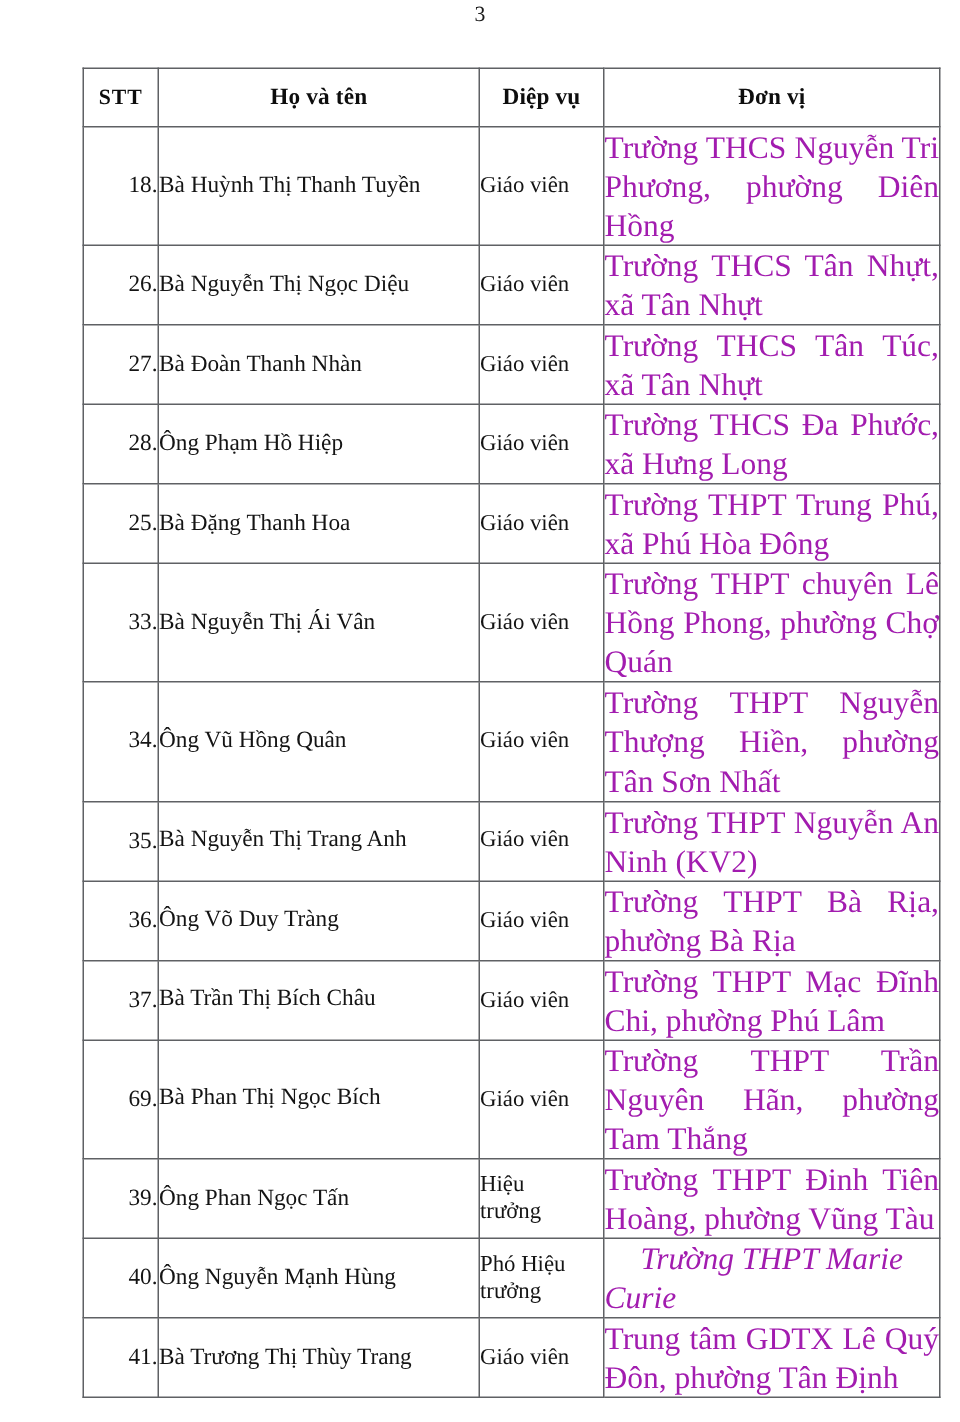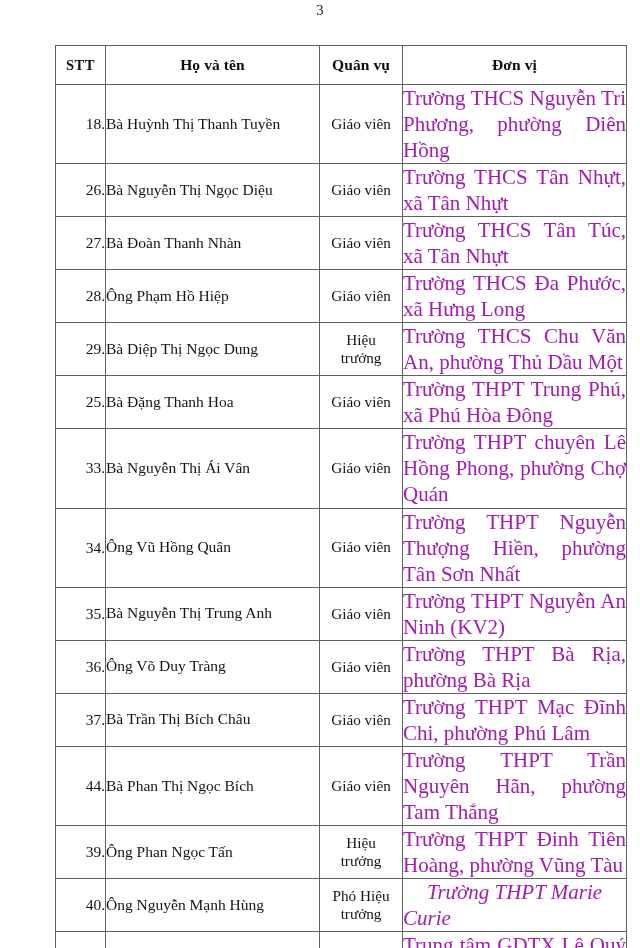--- a/index.html
+++ b/index.html
@@ -78,21 +78,21 @@
   td.name {
     text-align: left;
     padding-left: 11px;
     padding-right: 4px;
     font-size: 15.5px;
     line-height: 1.2;
     color: #141414;
     margin-top: 48px;
   }
   td.pos {
-    text-align: center;
+    text-align: left;
     padding: 0 3px;
     font-size: 15.2px;
     line-height: 1.2;
     color: #141414;
   }
   td.pos .two-line { display: block; }
   td.unit {
     text-align: justify;
     text-align-last: left;
     padding: 3px 7px 3px 8px;
@@ -115,21 +115,21 @@
       <colgroup>
         <col class="c-stt">
         <col class="c-name">
         <col class="c-pos">
         <col class="c-unit">
       </colgroup>
       <thead>
         <tr>
           <th class="h-stt">STT</th>
           <th>Họ và tên</th>
-          <th>Quân vụ</th>
+          <th>Diệp vụ</th>
           <th>Đơn vị</th>
         </tr>
       </thead>
       <tbody id="roster-body">
           <tr>
             <td class="stt">18.</td>
             <td class="name">Bà Huỳnh Thị Thanh Tuyền</td>
             <td class="pos">Giáo viên</td>
             <td class="unit">Trường THCS Nguyễn Tri Phương, phường Diên Hồng</td>
           </tr>
@@ -145,66 +145,57 @@
             <td class="pos">Giáo viên</td>
             <td class="unit">Trường THCS Tân Túc, xã Tân Nhựt</td>
           </tr>
           <tr>
             <td class="stt">28.</td>
             <td class="name">Ông Phạm Hồ Hiệp</td>
             <td class="pos">Giáo viên</td>
             <td class="unit">Trường THCS Đa Phước, xã Hưng Long</td>
           </tr>
           <tr>
-            <td class="stt">29.</td>
-            <td class="name">Bà Diệp Thị Ngọc Dung</td>
-            <td class="pos">
-              <span class="two-line">Hiệu</span>
-              <span class="two-line">trưởng</span>
-            </td>
-            <td class="unit">Trường THCS Chu Văn An, phường Thủ Dầu Một</td>
-          </tr>
-          <tr>
             <td class="stt">25.</td>
             <td class="name">Bà Đặng Thanh Hoa</td>
             <td class="pos">Giáo viên</td>
             <td class="unit">Trường THPT Trung Phú, xã Phú Hòa Đông</td>
           </tr>
           <tr>
             <td class="stt">33.</td>
             <td class="name">Bà Nguyễn Thị Ái Vân</td>
             <td class="pos">Giáo viên</td>
             <td class="unit">Trường THPT chuyên Lê Hồng Phong, phường Chợ Quán</td>
           </tr>
           <tr>
             <td class="stt">34.</td>
             <td class="name">Ông Vũ Hồng Quân</td>
             <td class="pos">Giáo viên</td>
             <td class="unit">Trường THPT Nguyễn Thượng Hiền, phường Tân Sơn Nhất</td>
           </tr>
           <tr>
             <td class="stt">35.</td>
-            <td class="name">Bà Nguyễn Thị Trung Anh</td>
+            <td class="name">Bà Nguyễn Thị Trang Anh</td>
             <td class="pos">Giáo viên</td>
             <td class="unit">Trường THPT Nguyễn An Ninh (KV2)</td>
           </tr>
           <tr>
             <td class="stt">36.</td>
             <td class="name">Ông Võ Duy Tràng</td>
             <td class="pos">Giáo viên</td>
             <td class="unit">Trường THPT Bà Rịa, phường Bà Rịa</td>
           </tr>
           <tr>
             <td class="stt">37.</td>
             <td class="name">Bà Trần Thị Bích Châu</td>
             <td class="pos">Giáo viên</td>
             <td class="unit">Trường THPT Mạc Đĩnh Chi, phường Phú Lâm</td>
           </tr>
           <tr>
-            <td class="stt">44.</td>
+            <td class="stt">69.</td>
             <td class="name">Bà Phan Thị Ngọc Bích</td>
             <td class="pos">Giáo viên</td>
             <td class="unit">Trường THPT Trần Nguyên Hãn, phường Tam Thắng</td>
           </tr>
           <tr>
             <td class="stt">39.</td>
             <td class="name">Ông Phan Ngọc Tấn</td>
             <td class="pos">
               <span class="two-line">Hiệu</span>
               <span class="two-line">trưởng</span>

